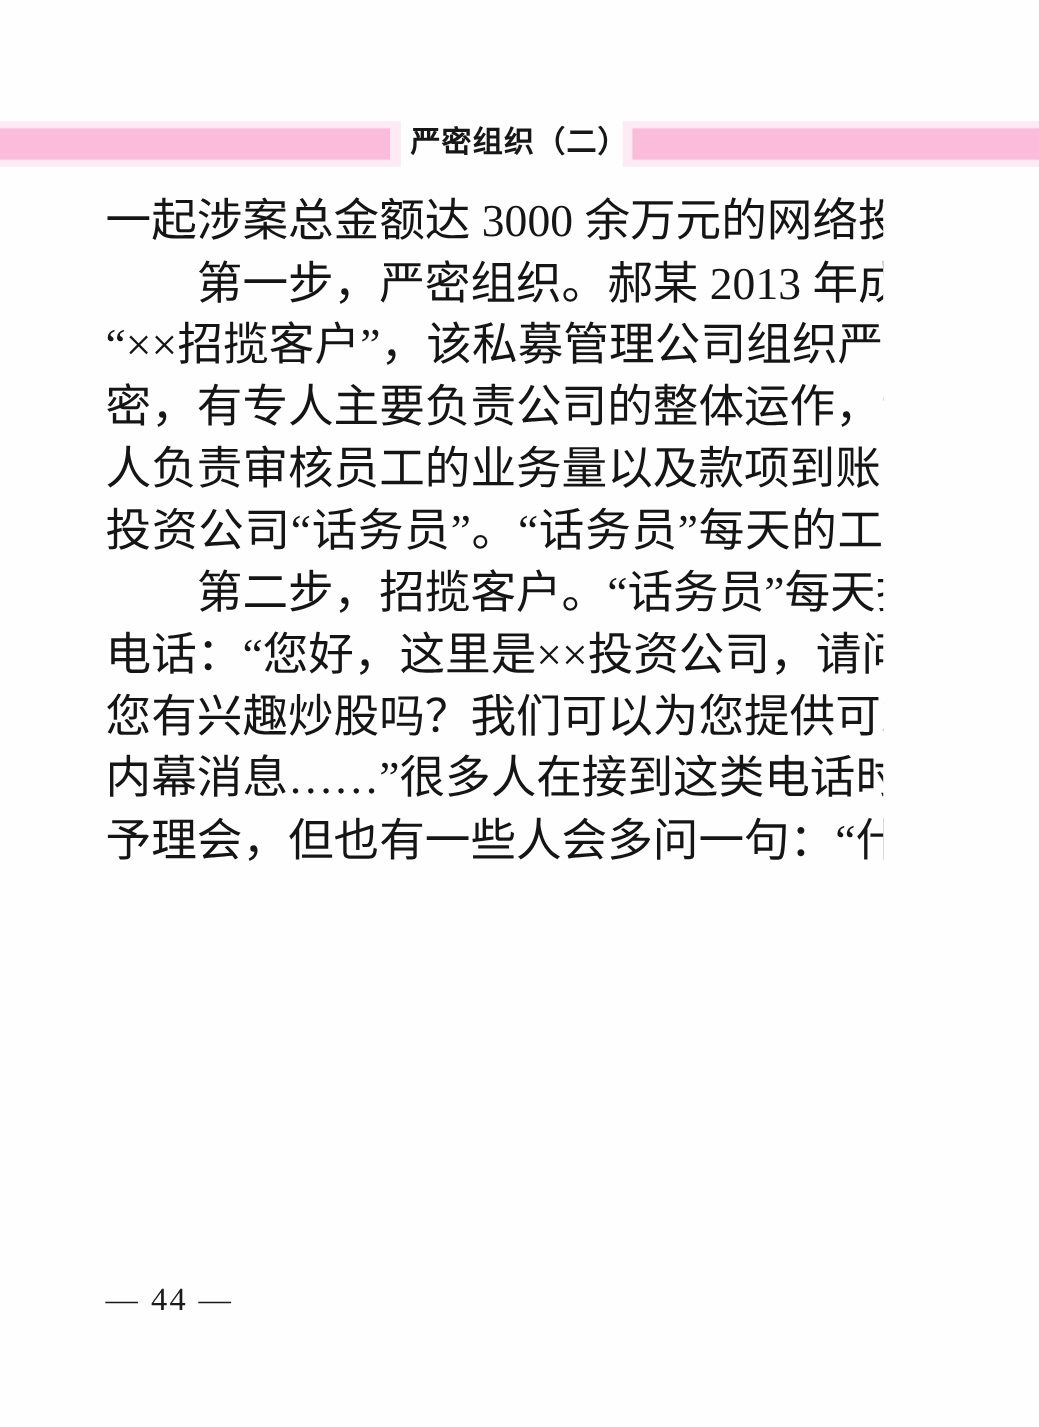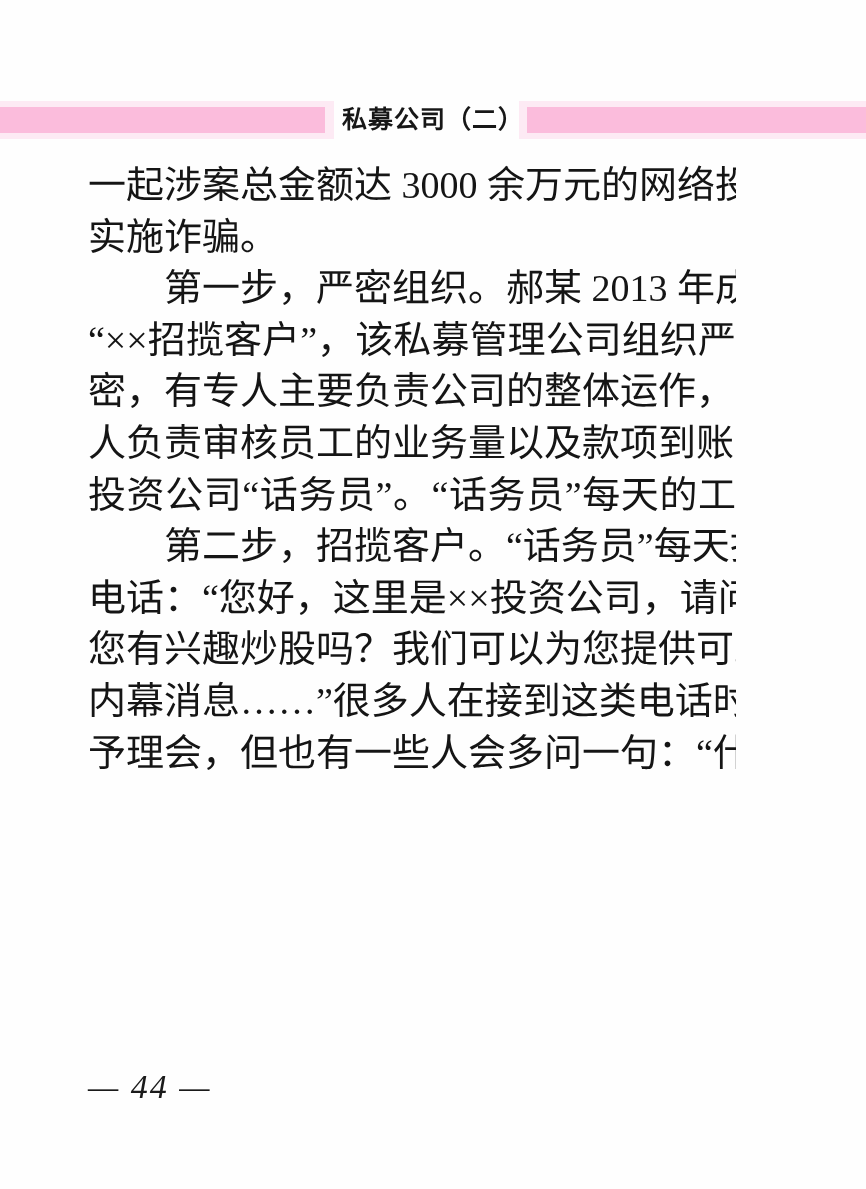--- a/index.html
+++ b/index.html
@@ -75,40 +75,38 @@
   }
   .line.indent {
     text-indent: 2em;
   }
 
   
   .folio {
     position: absolute;
     left: 88px;
     top: 1068px;
-    font-size: 34px;
+    font-size: 27px;
     letter-spacing: 2px;
     color: #1a1a1a;
-    font-style: italic;
   }
 </style>
 </head>
 <body>
 
 <div class="page">
 
   <div class="band-halo left"></div>
   <div class="band-halo right"></div>
   <div class="band-bar left"></div>
   <div class="band-bar right"></div>
-  <div class="running-head-title">私募公司（二）</div>
+  <div class="running-head-title">严密组织（二）</div>
 
   <div class="text-block">
     <div class="line">一起涉案总金额达 3000 余万元的网络投资</div>
-    <div class="line noj">实施诈骗。</div>
     <div class="line indent">第一步，严密组织。郝某 2013 年成立</div>
     <div class="line">“××招揽客户”，该私募管理公司组织严</div>
     <div class="line">密，有专人主要负责公司的整体运作，专</div>
     <div class="line">人负责审核员工的业务量以及款项到账；</div>
     <div class="line">投资公司“话务员”。“话务员”每天的工</div>
     <div class="line indent">第二步，招揽客户。“话务员”每天打</div>
     <div class="line">电话：“您好，这里是××投资公司，请问</div>
     <div class="line">您有兴趣炒股吗？我们可以为您提供可靠的</div>
     <div class="line">内幕消息……”很多人在接到这类电话时不</div>
     <div class="line">予理会，但也有一些人会多问一句：“什么</div>

